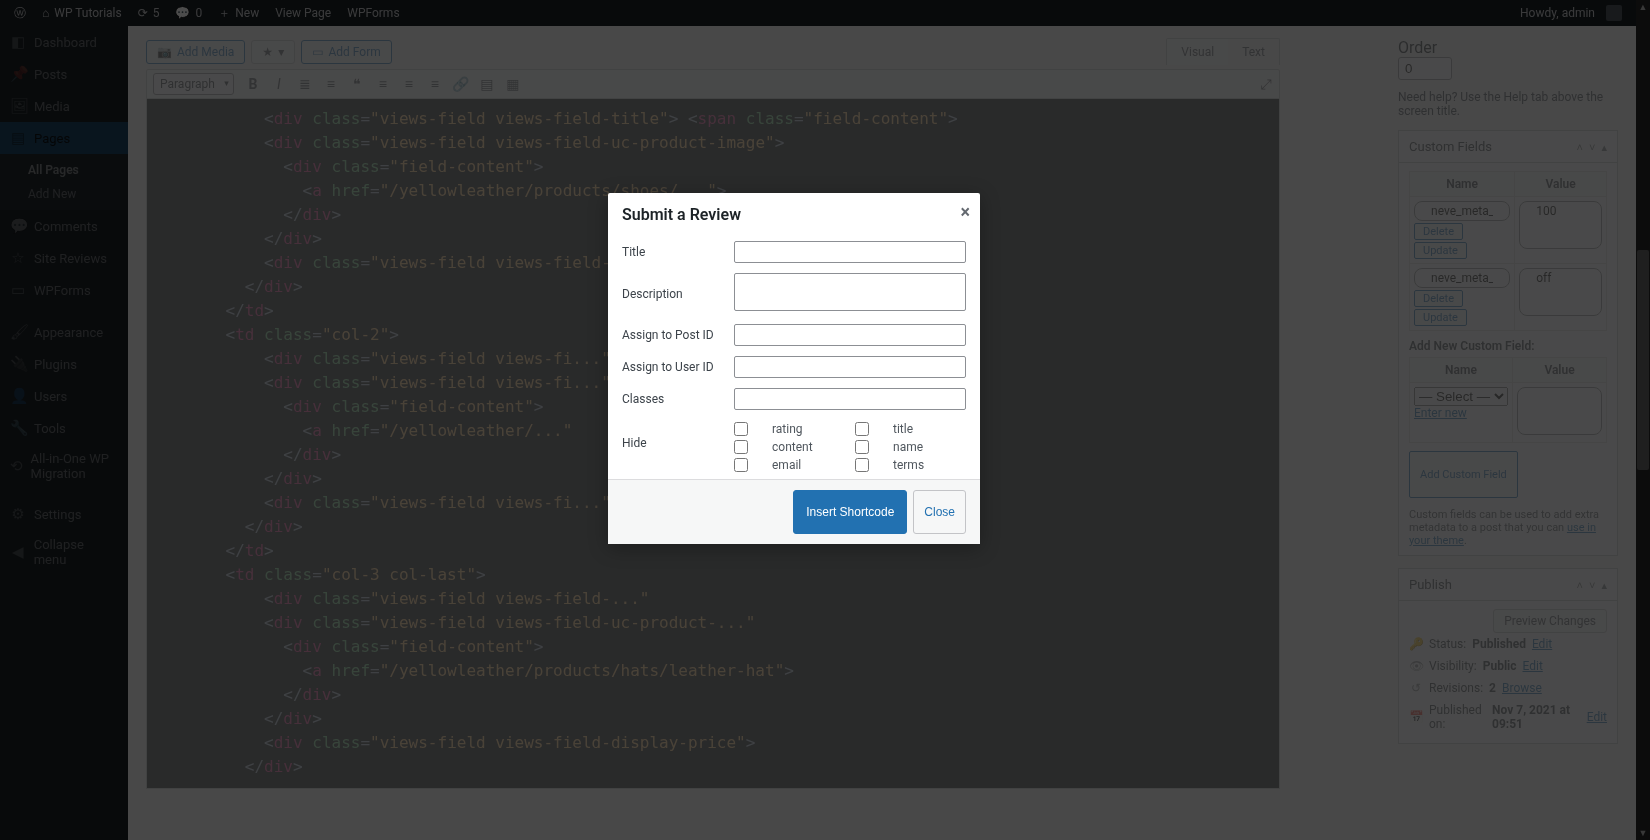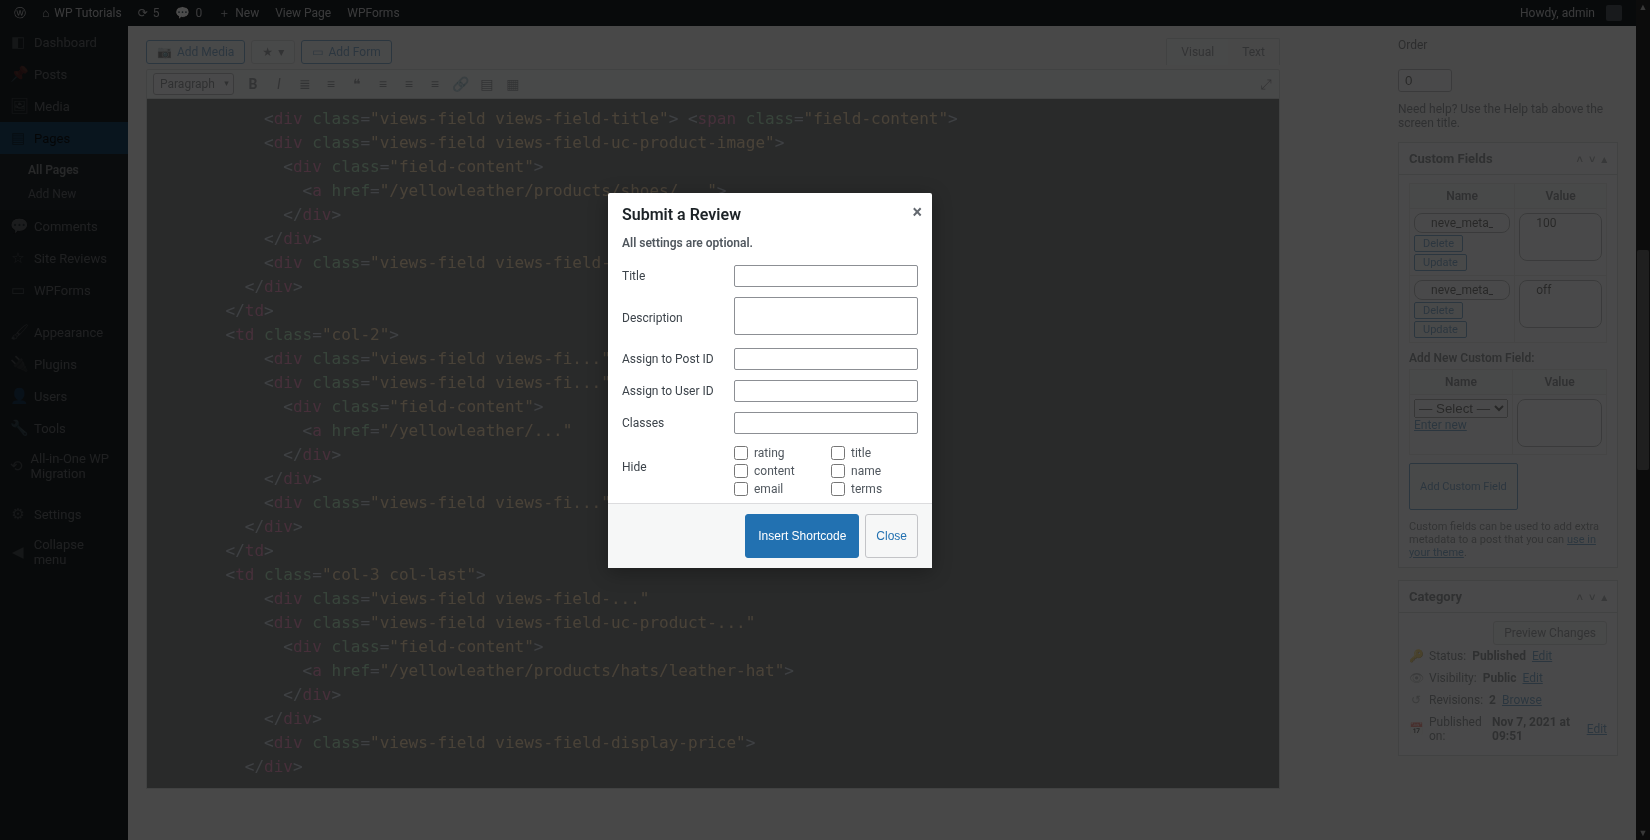--- a/index.html
+++ b/index.html
@@ -30,49 +30,49 @@
 .toolbar .sel{border:1px solid #8c8f94;background:#fff;padding:3px 18px 3px 6px;border-radius:3px;margin:0 6px;font-size:12px;position:relative}
 .toolbar .sel:after{content:"▾";position:absolute;right:4px;top:4px;font-size:9px}
 .toolbar .tbtn{width:26px;text-align:center;color:#50575e;font-size:14px}
 .toolbar .spacer{flex:1}
 .canvas{height:690px;border:1px solid #c3c4c7;border-top:none;background:#101418;position:relative;overflow:hidden}
 .codeimg{position:absolute;inset:0;font-family:Menlo,monospace;font-size:16px;line-height:24px;color:#aabbcc;filter:blur(0.4px);padding:8px 40px}
 .codeimg .l{white-space:pre}
 .tag{color:#e83e8c}.attr{color:#7bd88f}.val{color:#ffc878}
 .metacol{position:absolute;top:0;right:18px;width:220px}
 .box{background:#fff;border:1px solid #c3c4c7;margin-top:12px}
-.box .head{display:flex;align-items:flex-end;padding:8px 10px;border-bottom:1px solid #c3c4c7;font-weight:700}
+.box .head{display:flex;align-items:flex-end;padding:8px 10px;border-bottom:1px solid #c3c4c7;font-weight:400}
 .box .head .tools{margin-left:auto;display:flex;gap:6px;color:#787c82;font-size:11px}
 .box .bodyp{padding:8px 10px;font-size:12px}
 .orderbox{margin-top:12px}
-.orderbox .lab{font-size:12px;color:#1d2327;margin-bottom:17px}
+.orderbox .lab{font-size:16px;color:#1d2327;margin-bottom:0}
 .orderbox input{width:54px;border:1px solid #8c8f94;padding:3px 6px;border-radius:3px}
 .help{font-size:12px;color:#3c434a;margin-top:10px}
 .cftbl{width:100%;border-collapse:collapse;font-size:12px}
 .cftbl th{background:#f6f7f7;border:1px solid #dcdcde;padding:5px;font-weight:600}
 .cftbl td{border:1px solid #dcdcde;padding:4px;vertical-align:top}
 .cftbl input,.cftbl textarea{width:100%;border:1px solid #8c8f94;padding:2px 16px;border-radius:8px;font-family:inherit;font-size:12px}
 .cftbl textarea{height:48px;resize:none}
 .minibtn{display:inline-block;border:1px solid #2271b1;color:#2271b1;background:#f6f7f7;padding:1px 8px;border-radius:2px;font-size:11px;margin-top:2px}
 .link{color:#2271b1;text-decoration:underline;cursor:pointer}
 .pubrow{display:flex;align-items:center;gap:6px;padding:4px 0;font-size:12px}
 .pubico{width:14px;text-align:center;color:#8c8f94}
 .modal-backdrop{position:absolute;inset:0;background:rgba(0,0,0,.7);z-index:20}
-.modal{position:absolute;left:608px;top:193px;width:324px;background:#fff;z-index:21;border-radius:2px;box-shadow:0 4px 20px rgba(0,0,0,.3)}
+.modal{position:absolute;left:608px;top:193px;width:372px;background:#fff;z-index:21;border-radius:2px;box-shadow:0 4px 20px rgba(0,0,0,.3)}
 .modal .mh{padding:12px 14px;font-size:16px;font-weight:600;color:#1d2327;position:relative}
 .modal .mh .x{position:absolute;right:10px;top:8px;font-size:18px;color:#646970;cursor:pointer}
 .modal .mnote{padding:0 14px 10px;font-size:12px;color:#50575e;font-weight:600}
 .modal .mrow{display:flex;align-items:center;padding:5px 14px}
 .modal .mrow .ml{width:112px;font-size:12px;color:#3c434a}
 .modal .mrow .mi{flex:1}
 .modal input[type=text],.modal select,.modal textarea{width:100%;border:1px solid #8c8f94;padding:3px 6px;border-radius:2px;font-size:12px;background:#fff}
 .modal textarea{height:38px;resize:none}
 .modal select{background:#f0f0f1}
 .modal .chkgrid{display:grid;grid-template-columns:1fr 1fr;gap:4px 10px;padding:2px 0}
-.modal .chk{display:flex;align-items:flex-start;gap:6px;font-size:12px;color:#50575e}
+.modal .chk{display:flex;align-items:flex-start;gap:24px;font-size:12px;color:#50575e}
 .modal .chk input{width:14px;height:14px;margin:0}
 .modal .mf{padding:10px 14px;display:flex;justify-content:flex-end;gap:6px;border-top:1px solid #dcdcde;background:#f6f7f7}
 .modal .pbtn{background:#2271b1;color:#fff;border:1px solid #2271b1;padding:5px 12px;border-radius:3px;font-size:12px}
 .modal .sbtn{background:#f6f7f7;color:#2271b1;border:1px solid #c3c4c7;padding:14px 10px;border-radius:3px;font-size:12px}
 .dim{opacity:.45;pointer-events:none}
 .vscroll{position:absolute;top:0;right:0;width:14px;bottom:0;background:#2b2b2b;z-index:6}
 .vscroll .thumb{position:absolute;left:1px;right:1px;background:#6a6a6a;border-radius:2px}
 .vscroll .arrow{position:absolute;left:0;right:0;height:14px;color:#bbb;text-align:center;font-size:9px;line-height:14px}
 </style>
 </head>
@@ -296,21 +296,21 @@
             </table>
           <div style="margin-top:6px"><span class="minibtn" style="padding:16px 10px">Add Custom Field</span></div>
           <div style="margin-top:10px;font-size:11px;color:#50575e">
             <span>Custom fields can be used to add extra metadata to a post that you can </span><span class="link">use in your theme</span><span>.</span>
           </div>
         </div>
       </div>
 
       <div class="box">
         <div class="head">
-          <span>Category</span>
+          <span>Publish</span>
           <span class="tools">
               <span>˄</span>
               <span>˅</span>
               <span>▴</span>
             </span>
         </div>
         <div class="bodyp">
           <div style="text-align:right"><span class="btn plain">Preview Changes</span></div>
           <div class="pubrow">
               <span class="pubico">🔑</span>
@@ -340,21 +340,20 @@
       </div>
     </div>
   </div>
 
   <div class="modal-backdrop"></div>
   <div class="modal">
     <div class="mh">
       <span>Submit a Review</span>
       <span class="x">×</span>
     </div>
-    <div class="mnote">All settings are optional.</div>
     <div class="mrow">
         <div class="ml">Title</div>
         <div class="mi"><input type="text" style=""></div>
       </div>
     <div class="mrow">
         <div class="ml">Description</div>
         <div class="mi"><textarea style=""></textarea></div>
       </div>
     <div class="mrow">
         <div class="ml">Assign to Post ID</div>

